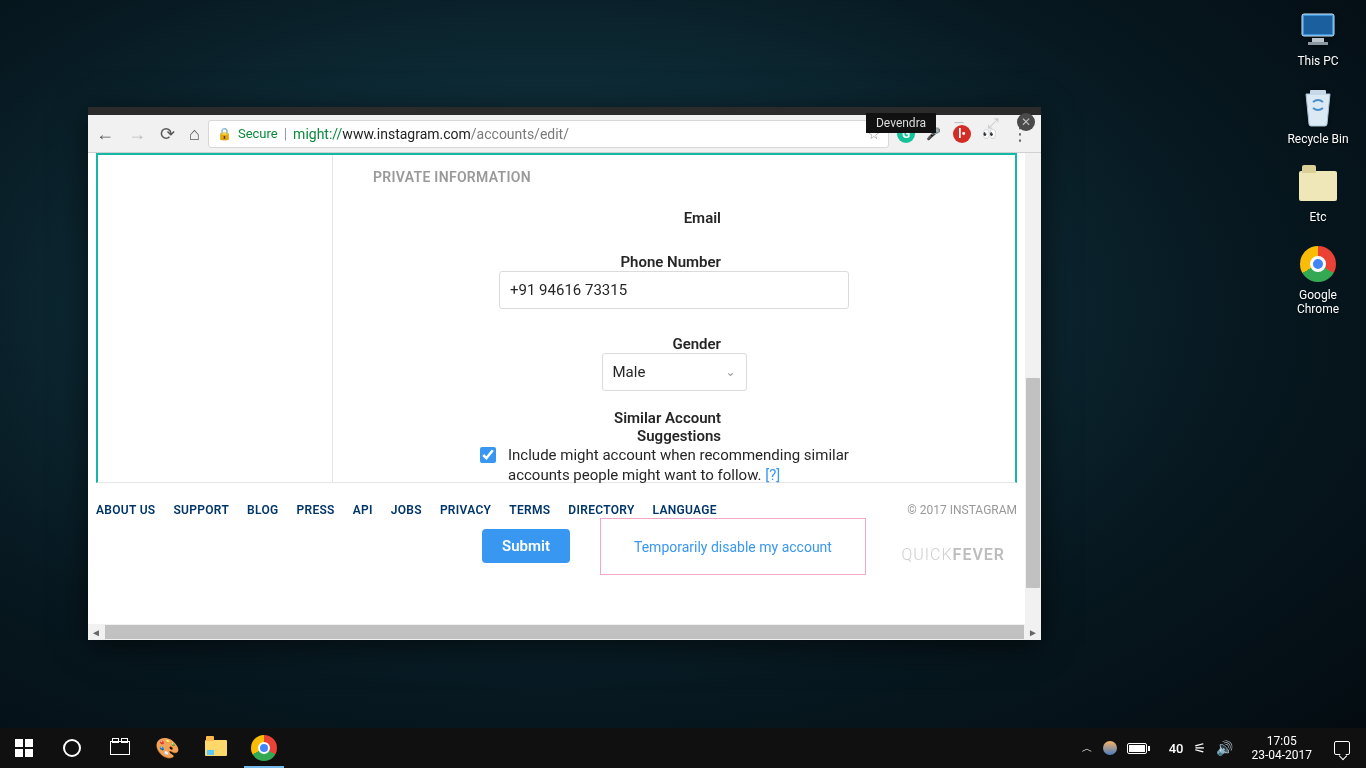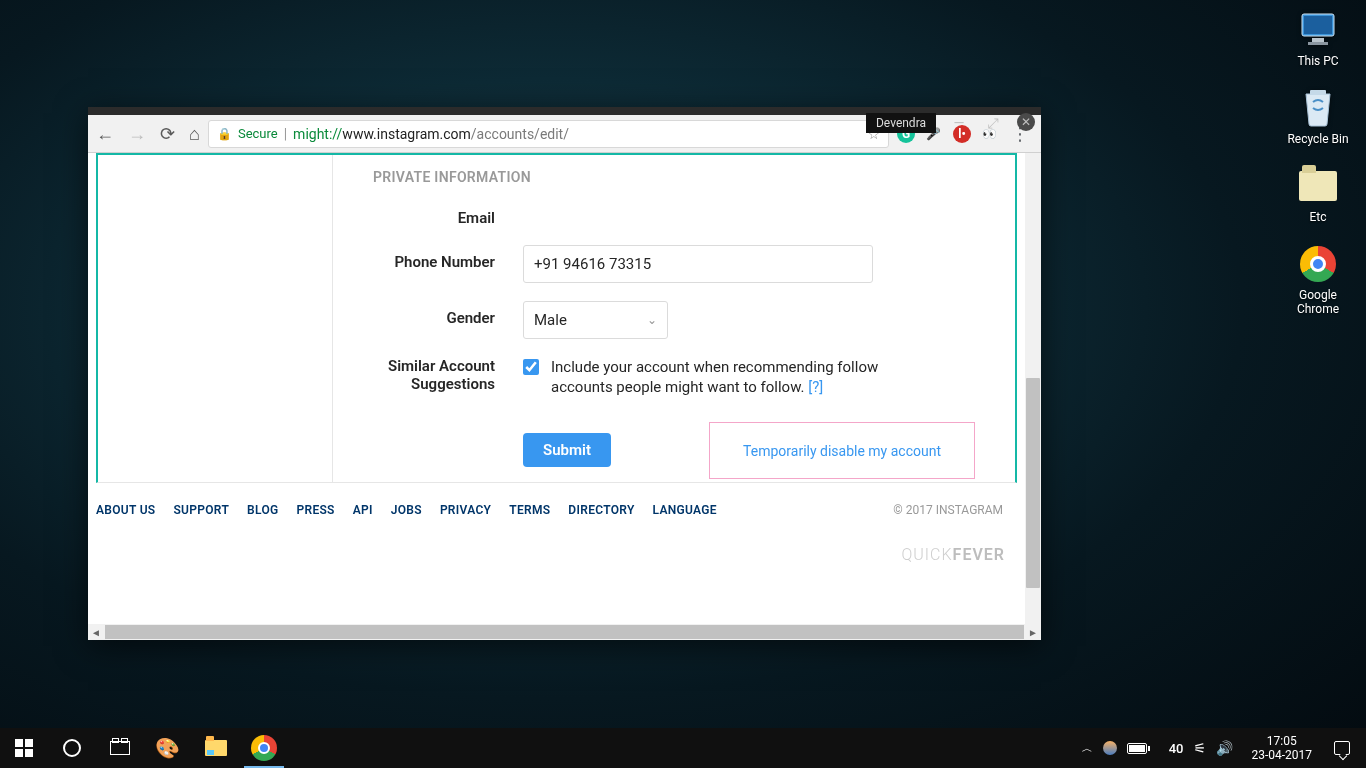--- a/index.html
+++ b/index.html
@@ -58,39 +58,39 @@
 .page-scroll .thumb { position:absolute; right:1px; width:14px; background:#c1c1c1; top:225px; height:210px; border-radius:1px; }
 .page-hscroll { position:absolute; left:0; right:0; bottom:0; height:16px; background:#f1f1f1; display:flex; align-items:center; }
 .page-hscroll .arr { width:16px; text-align:center; color:#666; font-size:10px; }
 .page-hscroll .track { flex:1; height:14px; background:#c1c1c1; margin:0 1px; }
 
 .content { position:absolute; left:0; right:16px; top:0; bottom:16px; background:#fff; }
 .settings-card { position:absolute; left:8px; right:8px; top:0; height:330px; border:2px solid #14b8a6; border-bottom:1px solid #e6e6e6; display:flex; }
 .settings-side { width:235px; border-right:1px solid #e6e6e6; }
 .settings-main { flex:1; padding:14px 40px 20px 40px; }
 .sec-title { color:#999; font-weight:600; font-size:14px; letter-spacing:.3px; margin-bottom:16px; }
-.frow { display:flex; align-items:flex-start; margin-bottom:18px; }
+.frow { display:flex; align-items:center; margin-bottom:18px;flex-direction:column; }
 .frow .lbl { width:150px; text-align:right; padding-right:28px; padding-top:8px; color:#262626; font-weight:600; font-size:15px; }
 .frow .ctl { flex:1; }
 .inp { width:350px; height:38px; border:1px solid #dbdbdb; border-radius:3px; padding:0 10px; font-size:15px; color:#262626; background:#fff; }
 .sel { width:145px; height:38px; border:1px solid #dbdbdb; border-radius:3px; padding:0 10px; font-size:15px; color:#262626; background:#fff; display:flex; align-items:center; justify-content:space-between; cursor:pointer; }
 .sel .chev { color:#999; font-size:12px; }
 .chkrow { display:flex; align-items:flex-start; gap:12px; }
 .chk { width:16px; height:16px; margin-top:2px; accent-color:#3897f0; }
 .chktxt { font-size:15px; color:#262626; max-width:360px; line-height:1.35; }
 .chktxt a { color:#3897f0; text-decoration:none; }
 .actrow { display:flex; align-items:center; gap:30px; margin-top:6px; }
 .btn-submit { background:#3897f0; color:#fff; border:none; border-radius:4px; padding:8px 20px; font-size:15px; font-weight:600; cursor:pointer; }
 .disable-box { border:1.5px solid #f4a6c9; padding:18px 33px; margin-left:auto; }
 .disable-box a { color:#3897f0; font-size:14px; text-decoration:none; }
 
 .footer { position:absolute; left:8px; right:8px; top:350px; }
 .flinks { display:flex; gap:18px; font-size:12px; font-weight:600; color:#003569; }
 .flinks a { color:#003569; text-decoration:none; cursor:pointer; letter-spacing:.3px; }
-.fcopy { position:absolute; right:14px; top:0; color:#999; font-size:12px; }
+.fcopy { position:absolute; right:0; top:0; color:#999; font-size:12px; }
 .watermark { position:absolute; right:12px; top:42px; font-size:16px; color:#cfcfcf; letter-spacing:1px; font-weight:300; }
 .watermark b { font-weight:600; color:#bdbdbd; }
 
 
 .taskbar { position:absolute; left:0; right:0; bottom:0; height:40px; background:#101010; display:flex; align-items:center; color:#fff; }
 .tb-left { display:flex; align-items:center; height:100%; }
 .tb-item { width:48px; height:40px; display:flex; align-items:center; justify-content:center; cursor:pointer; position:relative; }
 .tb-item.active::after { content:''; position:absolute; bottom:0; left:4px; right:4px; height:2px; background:#76b9ed; }
 .win-logo { width:18px; height:18px; display:grid; grid-template-columns:1fr 1fr; grid-template-rows:1fr 1fr; gap:2px; }
 .win-logo span { background:#fff; }
@@ -218,21 +218,21 @@
 
           <div class="frow">
             <div class="lbl" style="padding-top:0">
               <div>Similar Account</div>
               <div>Suggestions</div>
             </div>
             <div class="ctl">
               <div class="chkrow">
                 <input type="checkbox" class="chk" checked="" style="">
                 <div class="chktxt">
-                  <span>Include your account when recommending follow accounts people might want to follow.</span>
+                  <span>Include might account when recommending similar accounts people might want to follow.</span>
                   <a href="#">[?]</a>
                 </div>
               </div>
             </div>
           </div>
 
           <div class="frow">
             <div class="lbl"></div>
             <div class="ctl actrow">
               <button class="btn-submit">Submit</button>

